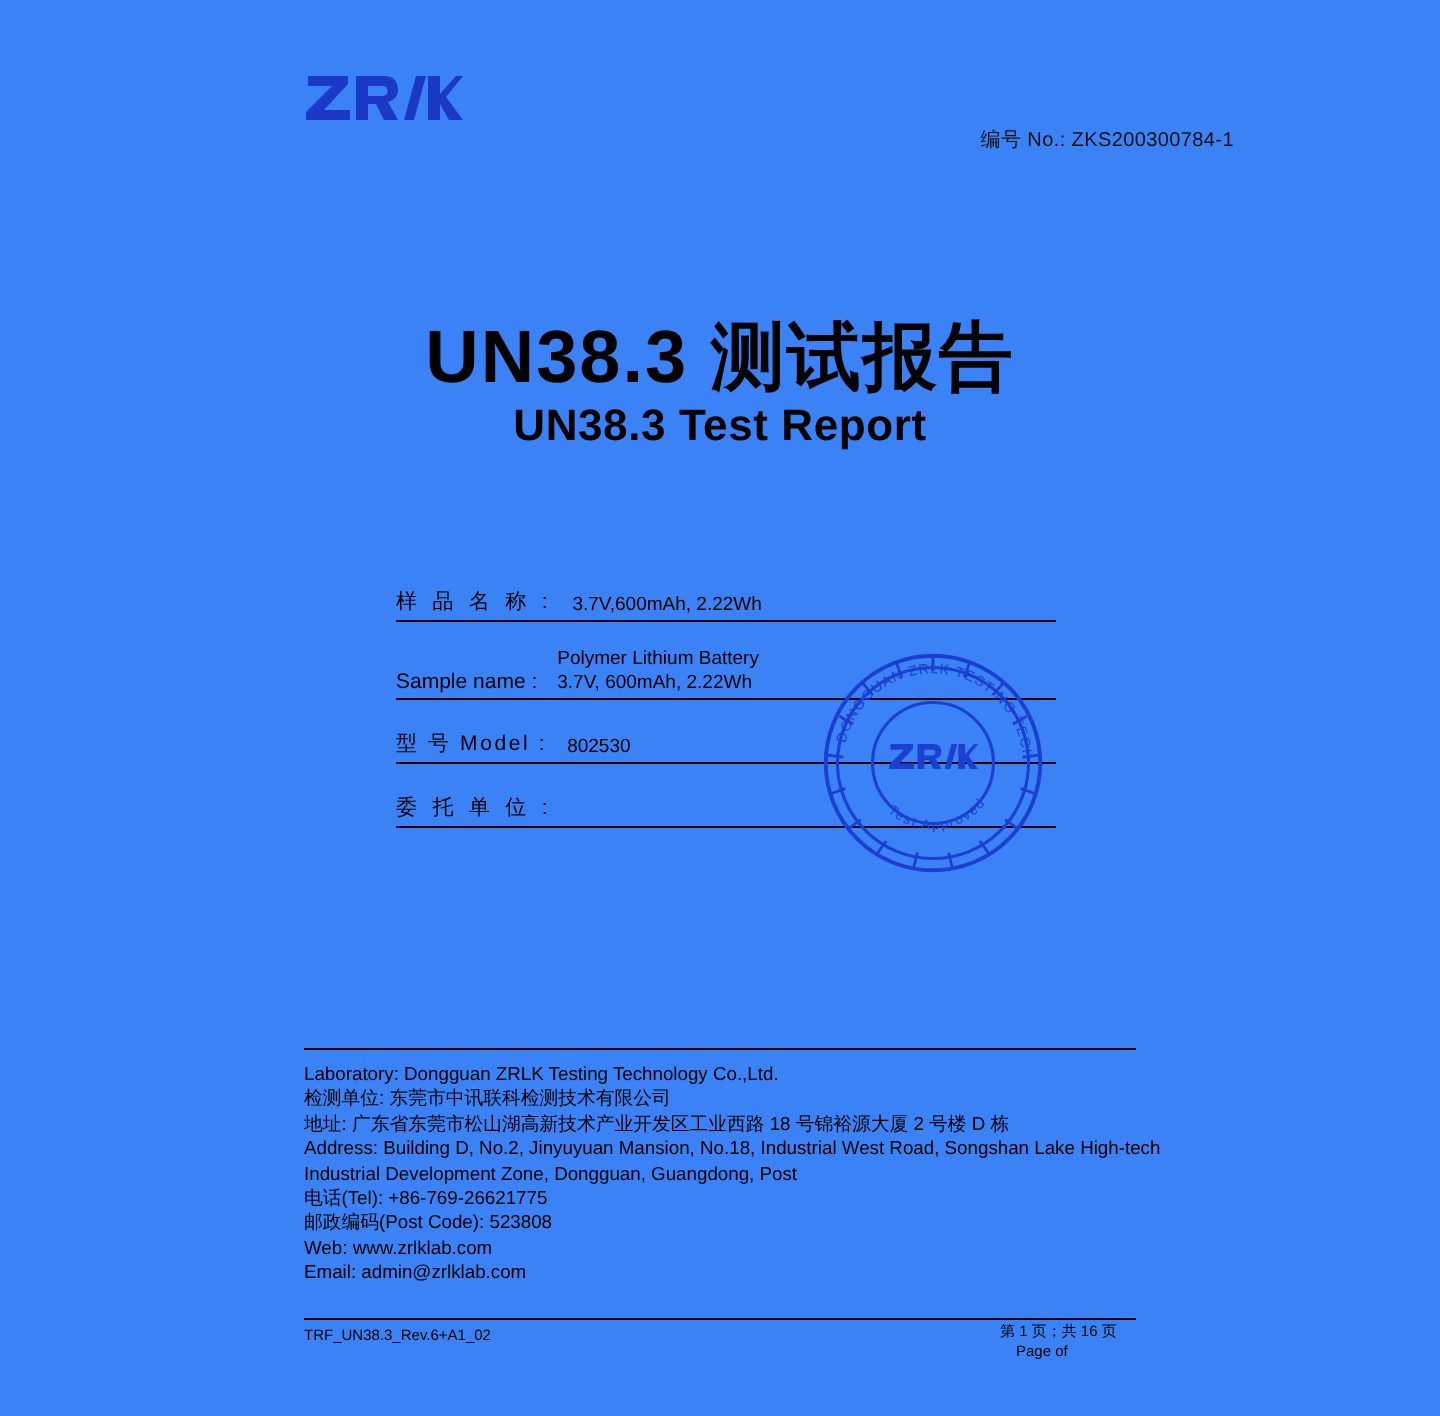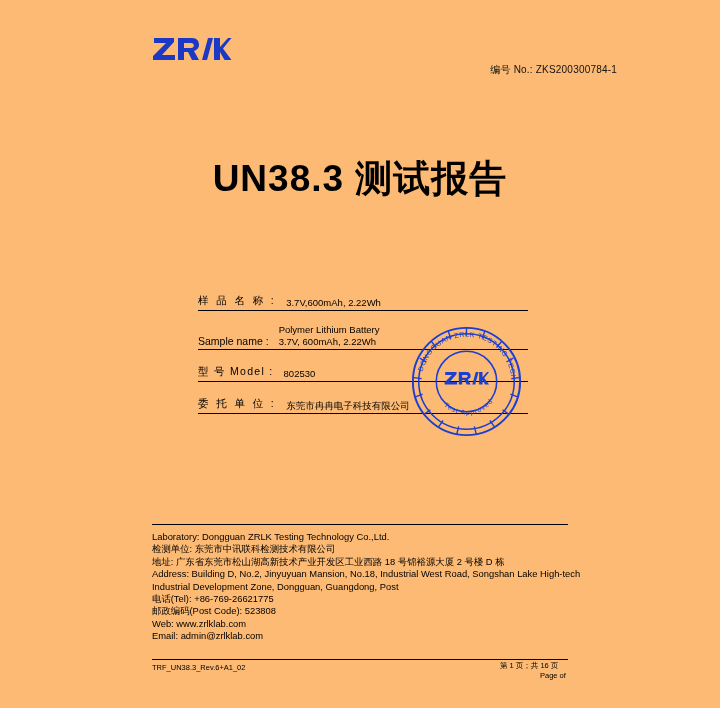--- a/index.html
+++ b/index.html
@@ -12,21 +12,21 @@
     height: 708px;
     font-family: "Liberation Sans", sans-serif;
     display: flex;
     align-items: flex-start;
     justify-content: center;
   }
   .page {
     position: relative;
     width: 720px;
     height: 708px;
-    background: #fdba74;
+    background: #3b82f6;
     overflow: hidden;
   }
 
   
   .logo-wrap {
     position: absolute;
     left: 152px;
     top: 34px;
     width: 80px;
     height: 30px;
@@ -154,21 +154,21 @@
   .pager {
     position: absolute;
     left: 500px;
     top: 661px;
     width: 70px;
     font-size: 7.5px;
     color: #000;
     line-height: 10px;
   }
   .pager .l1 { display: block; }
-  .pager .l2 { display: block; padding-left: 8px; margin-left: 32px; }
+  .pager .l2 { display: block; padding-left: 8px; }
 </style>
 </head>
 <body>
 
 <div class="page">
 
   <div class="logo-wrap">
     <svg class="logo-svg" width="80" height="30" viewBox="0 0 80 30">
       <g fill="#1b39c4">
 
@@ -179,20 +179,21 @@
         <path d="M50 26 L56 4 L61 4 L55 26 Z"></path>
 
         <path d="M62 4 L68 4 L68 13 L76 4 L79.5 4 L71 14.5 L79.5 26 L72.5 26 L68 18 L68 26 L62 26 Z"></path>
       </g>
     </svg>
   </div>
 
   <div class="report-no">编号 No.: ZKS200300784-1</div>
 
   <div class="title-cn">UN38.3 测试报告</div>
+  <div class="title-en">UN38.3 Test Report</div>
 
   <div class="info">
 
     <div class="row uline">
       <div class="lbl spaced">样 品 名 称 :</div>
       <div class="val two-line">
         <div>3.7V,600mAh, 2.22Wh</div>
       </div>
     </div>
 
@@ -210,21 +211,20 @@
 
     <div class="row uline">
       <div class="lbl spaced2">型 号 Model  :</div>
       <div class="val">802530</div>
     </div>
 
     <div class="gap-md"></div>
 
     <div class="row uline">
       <div class="lbl spaced">委 托 单 位 :</div>
-      <div class="val">东莞市冉冉电子科技有限公司</div>
     </div>
 
     <div class="gap-md"></div>
 
 
   </div>
 
   <div class="seal">
     <svg width="117" height="117" viewBox="0 0 120 120">
       <defs>

